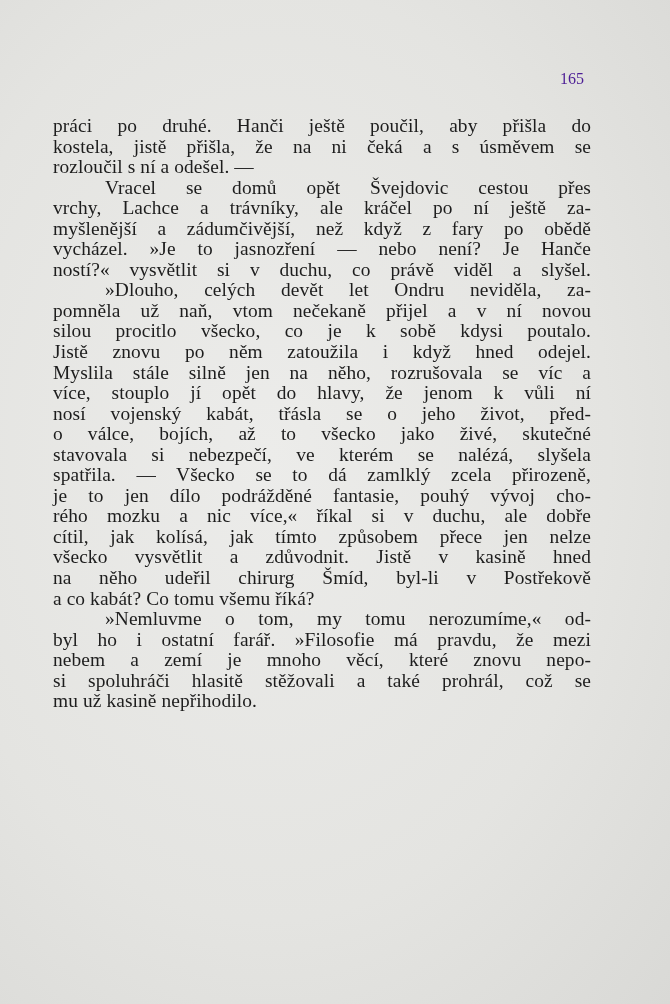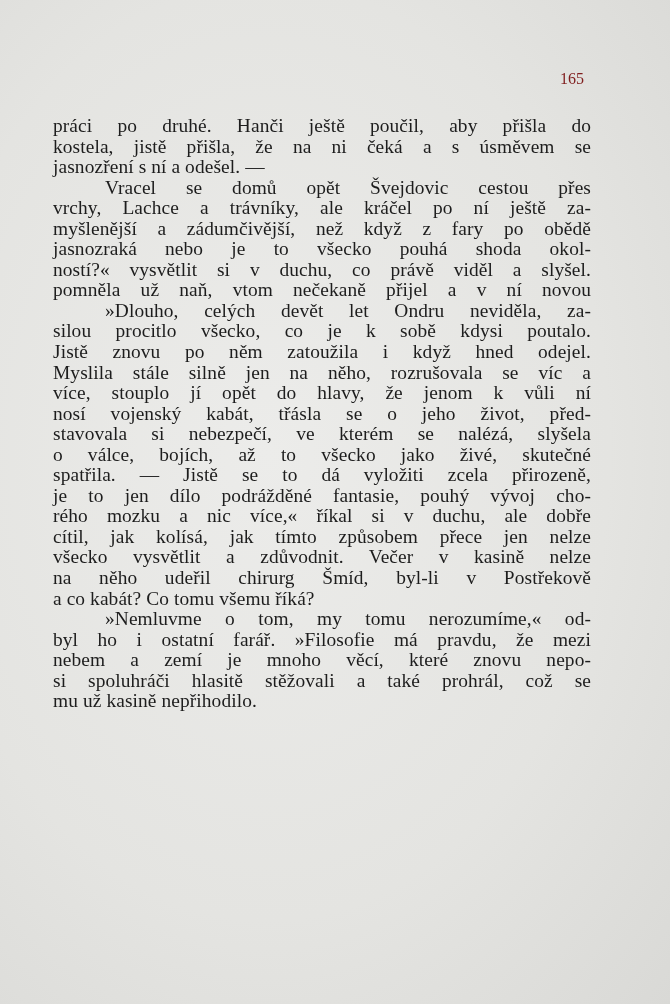--- a/index.html
+++ b/index.html
@@ -6,21 +6,21 @@
   body {
     width: 670px; height: 1004px; overflow: hidden;
     background: #e6e6e3;
     background-image: radial-gradient(ellipse at 40% 45%, #ececea 0%, #e4e4e1 60%, #d9d9d6 100%);
     position: relative;
     font-family: "DejaVu Serif", "Liberation Serif", serif;
     color: #1d1d1d;
   }
   .page-number {
     position: absolute; top: 70px; left: 560px;
-    font-size: 16px; font-family: "Liberation Serif", serif; color: #7f1d1d;
+    font-size: 16px; font-family: "Liberation Serif", serif; color: #4c1d95;
   }
   .text-block {
     position: absolute; top: 116px; left: 53px; width: 538px;
   }
   .line {
     height: 20.55px; line-height: 20.55px;
     font-size: 19.4px;
     white-space: nowrap;
     text-align: justify; text-align-last: justify;
     font-family: "Liberation Serif", serif;
@@ -29,40 +29,40 @@
   .line.last { text-align-last: left; }
   .line.indent { padding-left: 52px; }
 </style>
 </head>
 <body>
 
 <div class="page-number">165</div>
 <div class="text-block" id="text-block">
     <div class="line">práci po druhé. Hanči ještě poučil, aby přišla do</div>
     <div class="line">kostela, jistě přišla, že na ni čeká a s úsměvem se</div>
-    <div class="line last">jasnozření s ní a odešel. —</div>
+    <div class="line last">rozloučil s ní a odešel. —</div>
     <div class="line indent">Vracel se domů opět Švejdovic cestou přes</div>
     <div class="line">vrchy, Lachce a trávníky, ale kráčel po ní ještě za-</div>
     <div class="line">myšlenější a zádumčivější, než když z fary po obědě</div>
-    <div class="line">jasnozraká nebo je to všecko pouhá shoda okol-</div>
+    <div class="line">vycházel. »Je to jasnozření — nebo není? Je Hanče</div>
     <div class="line">ností?« vysvětlit si v duchu, co právě viděl a slyšel.</div>
+    <div class="line indent">»Dlouho, celých devět let Ondru neviděla, za-</div>
     <div class="line">pomněla už naň, vtom nečekaně přijel a v ní novou</div>
-    <div class="line indent">»Dlouho, celých devět let Ondru neviděla, za-</div>
     <div class="line">silou procitlo všecko, co je k sobě kdysi poutalo.</div>
     <div class="line">Jistě znovu po něm zatoužila i když hned odejel.</div>
     <div class="line">Myslila stále silně jen na něho, rozrušovala se víc a</div>
     <div class="line">více, stouplo jí opět do hlavy, že jenom k vůli ní</div>
     <div class="line">nosí vojenský kabát, třásla se o jeho život, před-</div>
+    <div class="line">o válce, bojích, až to všecko jako živé, skutečné</div>
     <div class="line">stavovala si nebezpečí, ve kterém se nalézá, slyšela</div>
-    <div class="line">o válce, bojích, až to všecko jako živé, skutečné</div>
-    <div class="line">spatřila. — Jistě se to dá vyložiti zcela přirozeně,</div>
+    <div class="line">spatřila. — Všecko se to dá zamlklý zcela přirozeně,</div>
     <div class="line">je to jen dílo podrážděné fantasie, pouhý vývoj cho-</div>
     <div class="line">rého mozku a nic více,« říkal si v duchu, ale dobře</div>
     <div class="line">cítil, jak kolísá, jak tímto způsobem přece jen nelze</div>
-    <div class="line">všecko vysvětlit a zdůvodnit. Večer v kasině nelze</div>
+    <div class="line">všecko vysvětlit a zdůvodnit. Jistě v kasině hned</div>
     <div class="line">na něho udeřil chirurg Šmíd, byl-li v Postřekově</div>
     <div class="line last">a co kabát? Co tomu všemu říká?</div>
     <div class="line indent">»Nemluvme o tom, my tomu nerozumíme,« od-</div>
     <div class="line">byl ho i ostatní farář. »Filosofie má pravdu, že mezi</div>
     <div class="line">nebem a zemí je mnoho věcí, které znovu nepo-</div>
     <div class="line">si spoluhráči hlasitě stěžovali a také prohrál, což se</div>
     <div class="line last">mu už kasině nepřihodilo.</div>
   </div>
 
 </body></html>

